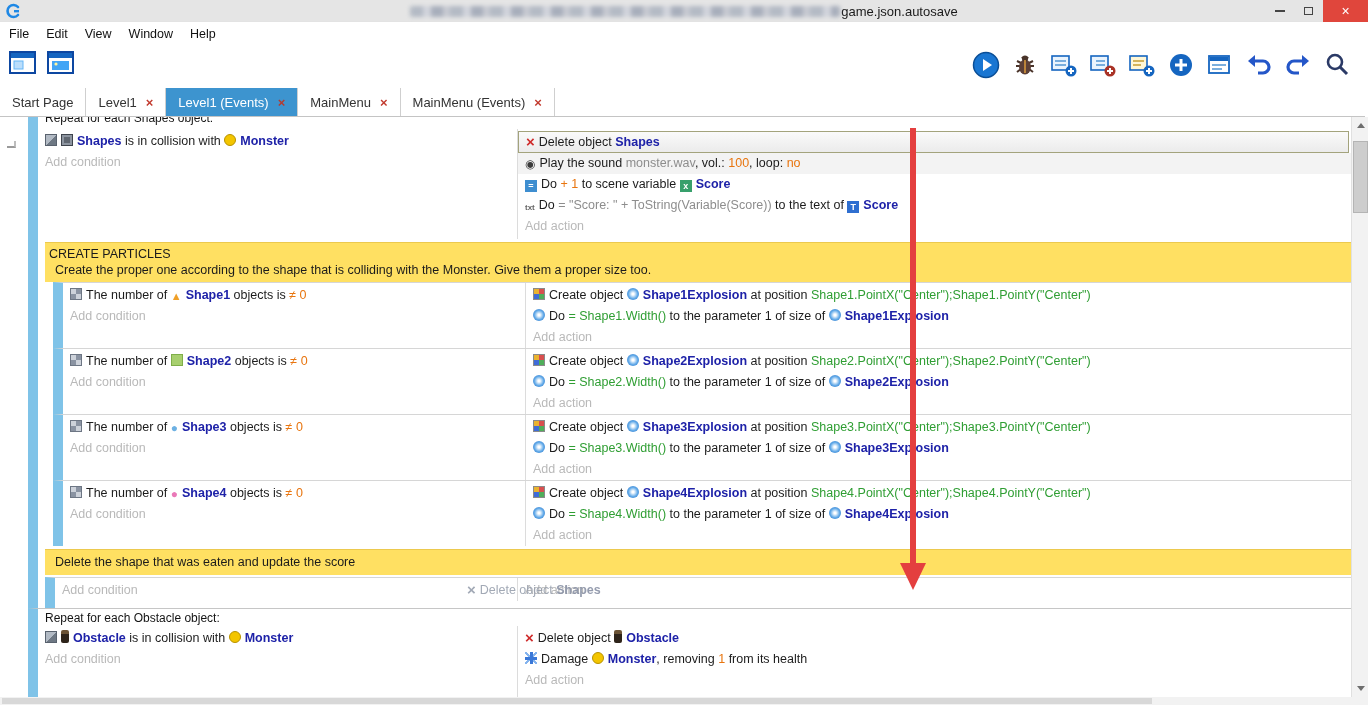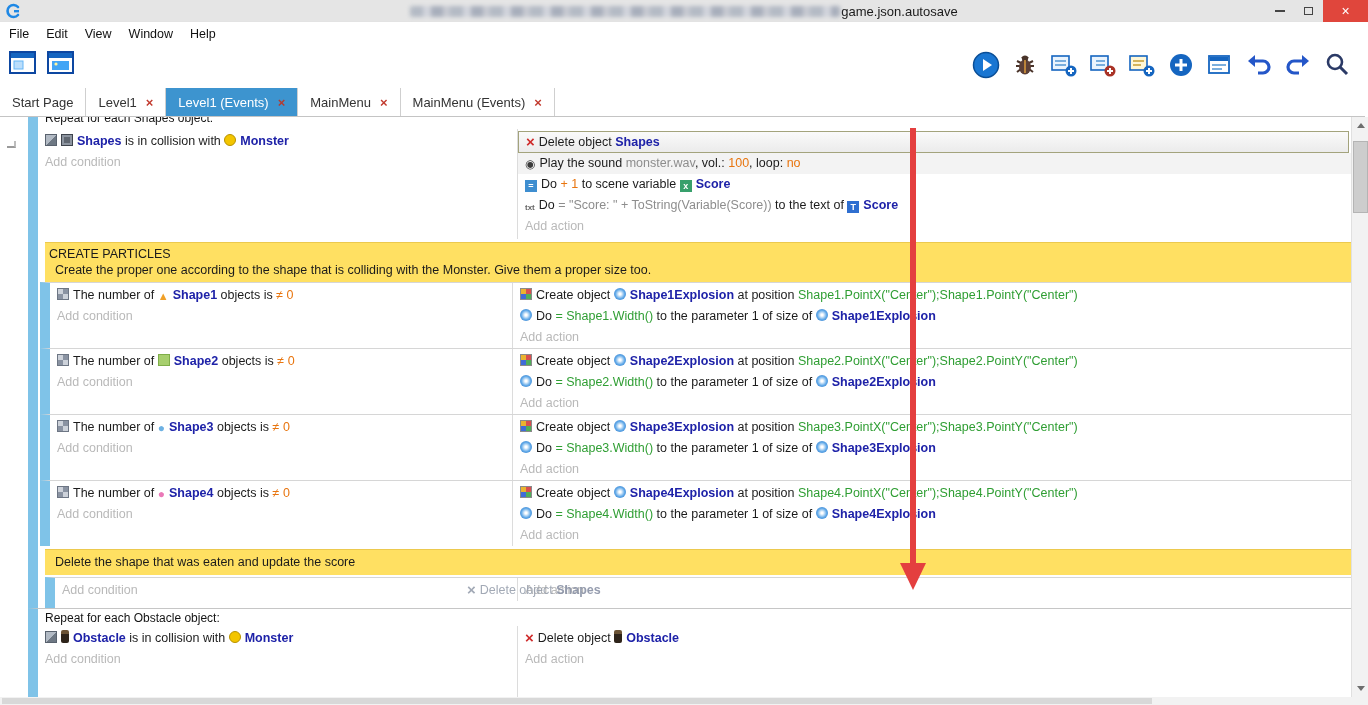--- a/index.html
+++ b/index.html
@@ -48,21 +48,21 @@
   .evt-row .acts { flex:1; border-left:1px solid #dcdcdc; padding-top:2px; position:relative; }
   .hdr-line { padding:2px 0 1px 7px; font-size:12px; color:#141414; }
   .hdr-clip { height:12px; overflow:hidden; }
   .hdr-clip .hdr-line { margin-top:-8px; }
 
   .selected-act { background:linear-gradient(#fafafa,#ebebeb); border:1px solid #a3a37c; height:22px; line-height:20px; margin-right:2px; }
   .shaded { background:#f3f3f3; }
   .group-comment { margin-left:7px; margin-top:3px; background:#ffe062; border-top:1px solid #ecc94e; padding:3px 0 4px 0; }
   .group-comment .g-title { font-size:12.5px; color:#1b1b1b; padding-left:4px; line-height:16px; }
   .group-comment .g-desc  { font-size:12.5px; color:#1b1b1b; padding-left:10px; line-height:16px; }
-  .sub-evt { margin-left:2px; border-left:10px solid #7fc3e8; border-top:1px solid #d6d6d6; min-height:65px; }
+  .sub-evt { margin-left:15px; border-left:10px solid #7fc3e8; border-top:1px solid #d6d6d6; min-height:65px; }
   .single-comment { margin-left:7px; margin-top:3px; background:#ffe062; border-top:1px solid #ecc94e; padding:4px 0 4px 10px; font-size:12.5px; line-height:17px; color:#1b1b1b; }
   .evt-drop { margin-left:7px; margin-top:2px; border-left:10px solid #7fc3e8; border-top:1px solid #d6d6d6; min-height:31px; position:relative; }
   .evt-drop .cond { width:462px; }
   .sub-evt .evt-row .cond { width:462px; }
 
   .ghost { position:absolute; left:412px; top:5px; opacity:.9; white-space:nowrap; z-index:40; }
 
   
   .seg-n { color:#1c1c1c; }
   .seg-obj { color:#1e22a8; font-weight:bold; }
@@ -385,20 +385,21 @@
 
     <div class="evt-outer" style="min-height:110px;">
       <div class="hdr-line">Repeat for each Obstacle object:</div>
       <div class="evt-row" style="min-height:92px;">
         <div class="cond">
           <div class="line"><span class="ic collision-icon"></span><span class="ic obstacle-icon"></span><span class="seg-obj">Obstacle</span><span class="seg-n"> is in collision with </span><span class="ic monster-icon"></span><span class="seg-obj">Monster</span></div>
           <div class="line add">Add condition</div>
         </div>
         <div class="acts">
           <div class="line"><span class="ic delete-icon"></span><span class="seg-n">Delete object </span><span class="ic obstacle-icon"></span><span class="seg-obj">Obstacle</span></div>
+          <div class="line"><span class="ic damage-icon"></span><span class="seg-n">Damage </span><span class="ic monster-icon"></span><span class="seg-obj">Monster</span><span class="seg-n">, removing </span><span class="seg-orange">1</span><span class="seg-n"> from its health</span></div>
           <div class="line add">Add action</div>
         </div>
       </div>
     </div>
 
     <div class="anno-line"></div>
     <div class="anno-head"></div>
   </div>
 
   <div class="vscroll">

